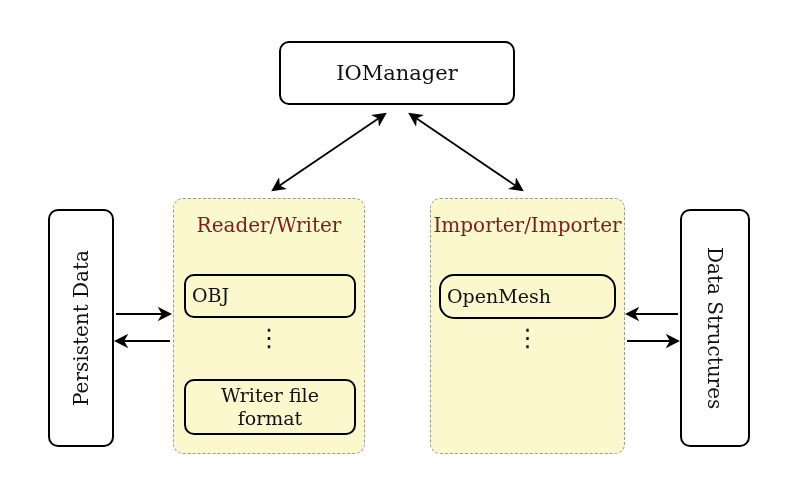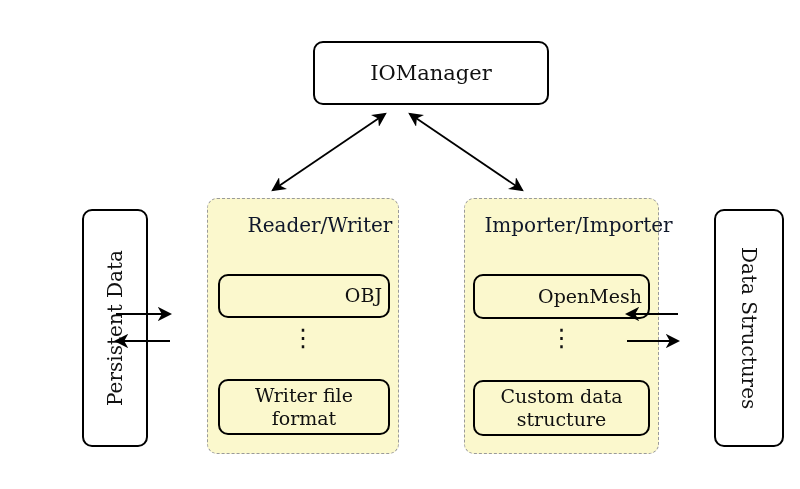--- a/index.html
+++ b/index.html
@@ -8,21 +8,21 @@
     background: #ffffff;
     font-family: "DejaVu Serif", "Liberation Serif", serif;
   }
   #canvas {
     position: relative;
     width: 800px;
     height: 489px;
     background: #ffffff;
     overflow: hidden;
   }
-  .abs { position: absolute; box-sizing: border-box; margin-left: 34px; }
+  .abs { position: absolute; box-sizing: border-box; }
 
   
   .solid-box {
     border: 2.5px solid #000000;
     border-radius: 10px;
     background: #ffffff;
     display: flex;
     align-items: center;
     justify-content: center;
     color: #111111;
@@ -40,42 +40,41 @@
     background: #fbf8cd;
   }
   #group-reader-writer   { left: 173px; top: 198px; width: 192px; height: 256px; }
   #group-importer-exporter { left: 430px; top: 198px; width: 195px; height: 256px; }
 
   .group-title {
     position: absolute;
     left: 0; top: 14px; width: 100%;
     text-align: center;
     font-size: 20px;
-    color: #0f172a;
-    padding-left: 17px;
+    color: #7f1d1d;
   }
 
   .inner-box {
     position: absolute;
     border: 2.5px solid #000000;
     border-radius: 10px;
     background: transparent;
     display: flex;
     align-items: center;
-    justify-content: flex-end;
+    justify-content: flex-start;
     text-align: center;
     font-size: 19px;
     line-height: 1.22;
     color: #111111;
     box-sizing: border-box;
     padding: 8px 6px;
   }
   #box-obj           { left: 10px; top: 75px;  width: 172px; height: 44px; }
   #box-custom-file   { left: 10px; top: 180px; width: 172px; height: 56px; }
-  #box-openmesh      { left: 8px;  top: 75px;  width: 177px; height: 45px; }
+  #box-openmesh      { left: 8px;  top: 75px;  width: 177px; height: 45px; border-radius: 15px; }
   #box-custom-data   { left: 8px;  top: 181px; width: 177px; height: 56px; }
 
   .vdots {
     position: absolute;
     left: 0; top: 126px; width: 100%;
     text-align: center;
     font-size: 24px;
     letter-spacing: 0;
     line-height: 1.1;
     color: #111111;
@@ -144,23 +143,20 @@
       <span>Writer file format</span>
     </div>
   </div>
 
   <div id="group-importer-exporter" class="abs group-box">
     <div class="group-title">Importer/Importer</div>
     <div id="box-openmesh" class="inner-box">
       <span>OpenMesh</span>
     </div>
     <div class="vdots">⋮</div>
-    <div id="box-custom-data" class="inner-box">
-      <span>Custom data structure</span>
-    </div>
   </div>
 
   <svg id="arrow-layer" viewBox="0 0 800 489" xmlns="http://www.w3.org/2000/svg">
     <defs>
       <marker id="head" viewBox="0 0 10 10" refX="8.5" refY="5" markerWidth="8" markerHeight="8" orient="auto-start-reverse">
         <path d="M0,0 L10,5 L0,10 L2.8,5 Z" fill="#000000"></path>
       </marker>
     </defs>
 
     <line x1="385" y1="114" x2="273" y2="190" marker-start="url(#head)" marker-end="url(#head)"></line>

